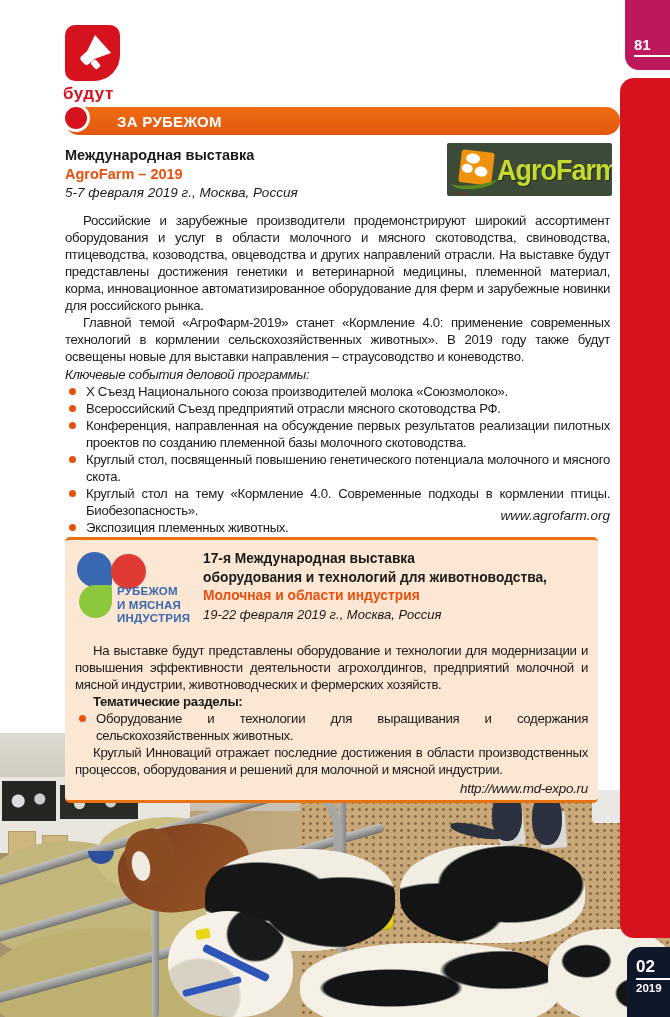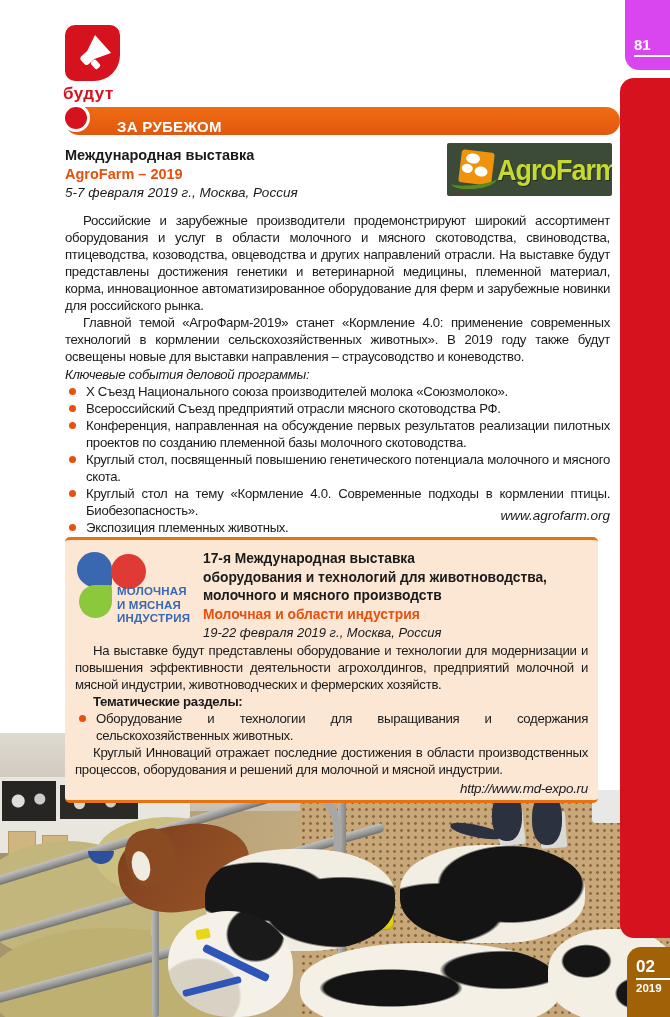--- a/index.html
+++ b/index.html
@@ -21,47 +21,47 @@
     display:flex; align-items:center; justify-content:center;
   }
   .anons-label {
     left:63px; top:84px; width:60px;
     color:#d5121e; font-weight:bold; font-size:17px; letter-spacing:0.5px;
   }
 
   
   .side-orange-top {
     left:625px; top:0; width:45px; height:70px;
-    background:#d946ef; border-radius:0 0 0 14px;
+    background:#be185d; border-radius:0 0 0 14px;
     color:#fff;
   }
   .pagenum {
     margin:36px 0 0 9px; font-size:15px; font-weight:bold;
     border-bottom:2px solid #fff; padding-bottom:2px;
   }
   .side-red {
     left:620px; top:78px; width:50px; height:860px;
     background:#d5121e; border-radius:14px 0 0 14px;
   }
   .side-orange-bottom {
     left:627px; top:947px; width:43px; height:70px;
-    background:#a16207; border-radius:14px 0 0 0; color:#fff;
+    background:#0f172a; border-radius:14px 0 0 0; color:#fff;
   }
   .issue-num {
     margin:10px 0 0 9px; font-size:17px; font-weight:bold;
     border-bottom:2px solid #fff; padding-bottom:1px;
   }
   .issue-year { margin:2px 0 0 9px; font-size:11.5px; font-weight:bold; }
 
   
   .section-bar {
     left:65px; top:107px; width:555px; height:28px;
     background:linear-gradient(180deg,#ef6c12 0%,#e2570f 100%);
     border-radius:14px;
-    display:flex; align-items:flex-end;
+    display:flex; align-items:center;
     padding-left:52px;
     color:#fff; font-weight:bold; font-size:15px; letter-spacing:0.3px;
   }
   .section-dot {
     position:absolute; left:-3px; top:-3px;
     width:28px; height:28px; border-radius:50%;
     background:#d5121e; border:3px solid #fff;
   }
 
   
@@ -290,29 +290,28 @@
   </ul>
 </div>
 <div class="abs site-line">www.agrofarm.org</div>
 
 <div class="abs peach-box">
   <div class="mmi-logo">
     <div class="mmi-c mmi-blue"></div>
     <div class="mmi-c mmi-red"></div>
     <div class="mmi-c mmi-green"></div>
     <div class="mmi-text">
-      <div>МОЛОЧНАЯ</div>
+      <div>РУБЕЖОМ</div>
       <div>И МЯСНАЯ</div>
       <div>ИНДУСТРИЯ</div>
     </div>
   </div>
   <div class="a2-head">
     <div class="a2-title">17-я Международная выставка</div>
     <div class="a2-title">оборудования и технологий для животноводства,</div>
-    <div class="a2-title">молочного и мясного производств</div>
     <div class="a2-sub">Молочная и области индустрия</div>
     <div class="a2-dates">19-22 февраля 2019 г., Москва, Россия</div>
   </div>
   <div class="body-text">
     <p class="para">На выставке будут представлены оборудование и технологии для модернизации и повышения эффективности деятельности агрохолдингов, предприятий молочной и мясной индустрии, животноводческих и фермерских хозяйств.</p>
     <div class="a2-label">Тематические разделы:</div>
     <ul class="dots">
       <li>Оборудование и технологии для выращивания и содержания сельскохозяйственных животных.</li>
     </ul>
     <p class="para">Круглый Инноваций отражает последние достижения в области производственных процессов, оборудования и решений для молочной и мясной индустрии.</p>

